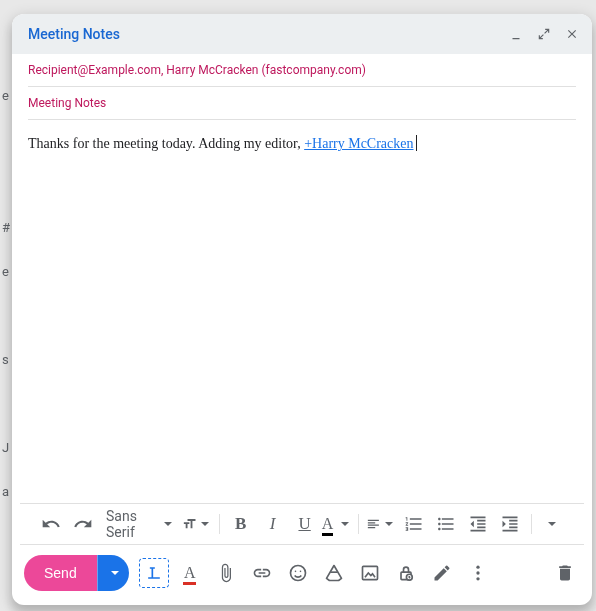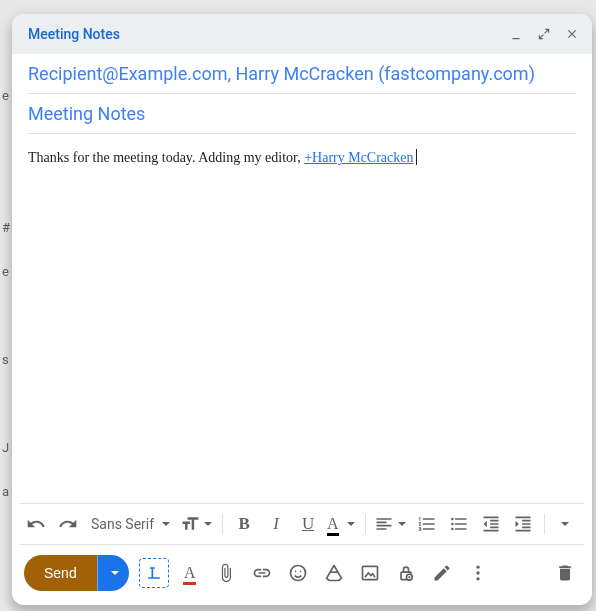--- a/index.html
+++ b/index.html
@@ -43,22 +43,22 @@
   .winbtn {
     width: 24px; height: 24px;
     display: flex; align-items: center; justify-content: center;
     color: #5f6368; cursor: pointer; border-radius: 4px;
   }
   .winbtn svg { width: 14px; height: 14px; }
   .fields { padding: 0 16px; }
   .field {
     border-bottom: 1px solid #e0e0e0;
     padding: 9px 0;
-    font-size: 18px;
-    color: #3b82f6;
+    font-size: 12px;
+    color: #be185d;
   }
   .body {
     flex: 1;
     padding: 14px 16px;
     font-size: 14px;
     line-height: 20px;
     overflow-y: auto;
     font-family: Liberation Serif, serif;
   }
   .mention {
@@ -69,21 +69,21 @@
     display: inline-block;
     width: 1px; height: 16px;
     background: #202124;
     vertical-align: text-bottom;
     margin-left: 2px;
   }
   .sep { height: 1px; background: #e0e0e0; margin: 0 8px; }
   .fmt-toolbar {
     display: flex;
     align-items: center;
-    padding: 4px 9px;
+    padding: 4px 24px;
     gap: 2px;
     height: 40px;
   }
   .tb-btn {
     height: 30px;
     min-width: 30px;
     display: flex;
     align-items: center;
     justify-content: center;
     color: #5f6368;
@@ -118,21 +118,21 @@
     width: 1px; height: 20px; background: #e0e0e0; margin: 0 4px;
   }
   .send-bar {
     display: flex;
     align-items: center;
     padding: 10px 12px 14px 12px;
     gap: 10px;
   }
   .send-group { display: flex; }
   .send-btn {
-    background: #a16207;
+    background: #ec4899;
     color: #fff;
     border: none;
     border-radius: 18px 0 0 18px;
     padding: 0 20px;
     height: 36px;
     font-size: 14px;
     font-weight: 500;
     cursor: pointer;
   }
   .send-more {

